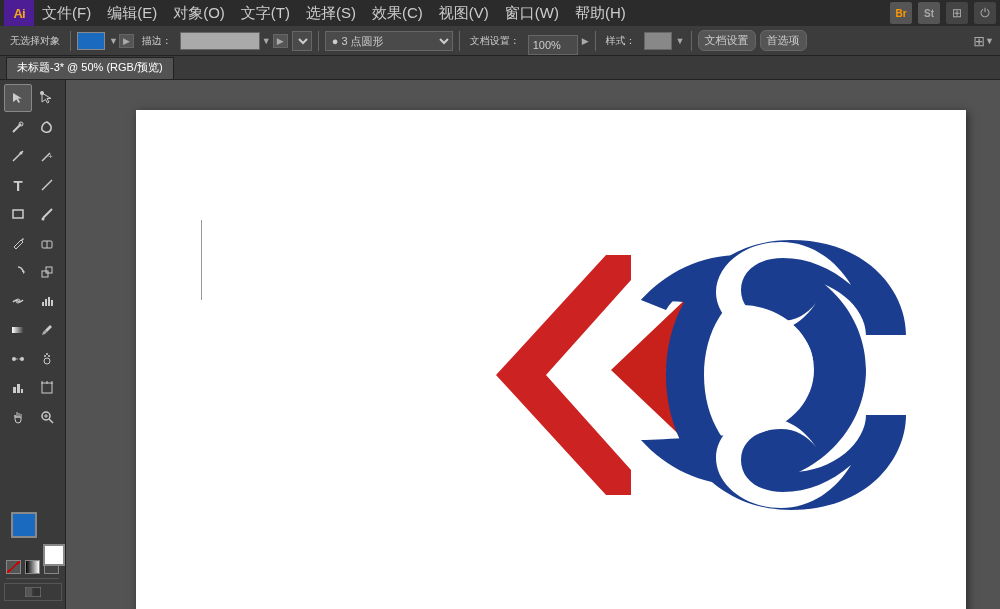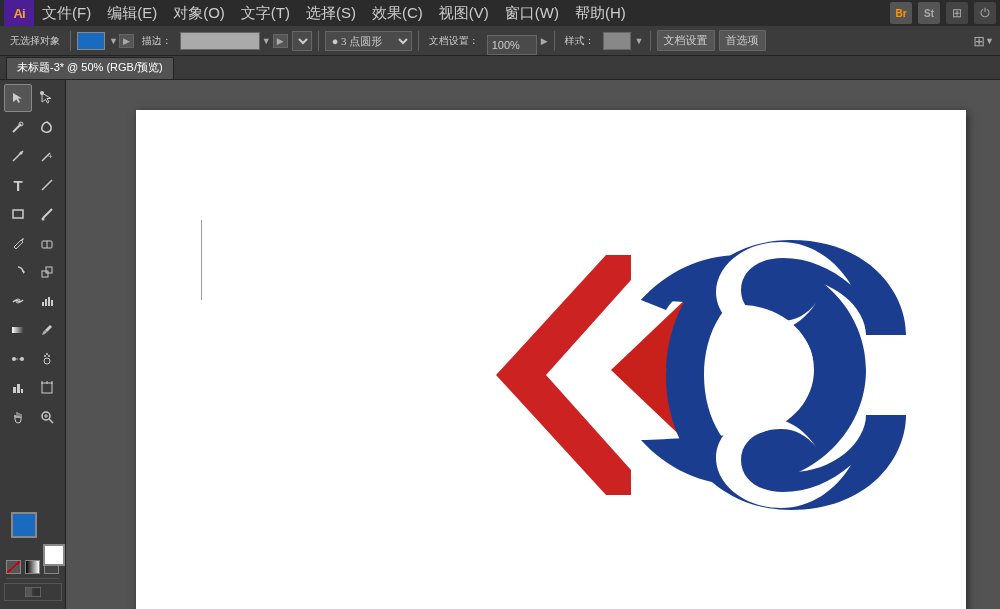--- a/index.html
+++ b/index.html
@@ -61,21 +61,21 @@
       cursor: pointer;
     }
     .toolbar-btn {
       padding: 2px 6px;
       background: #555;
       border: 1px solid #666;
       color: #ccc;
       font-size: 11px;
       cursor: pointer;
       white-space: nowrap;
-      border-radius: 1px;
+      border-radius: 6px;
     }
     .toolbar-select {
       background: #4a4a4a;
       border: 1px solid #666;
       color: #ccc;
       font-size: 11px;
       padding: 1px 2px;
       cursor: pointer;
       height: 20px;
     }
@@ -285,21 +285,21 @@
   <div style="display:flex;align-items:center;gap:2px;">
     <div class="toolbar-stroke-preview"></div>
     <span style="font-size:9px;color:#aaa;">▼</span>
     <span style="font-size:9px;color:#aaa;background:#555;padding:1px 3px;border:1px solid #666;cursor:pointer;">▶</span>
   </div>
   <select class="toolbar-select" style="width:20px;">
     <option>⬆</option>
     <option>⬇</option>
   </select>
   <div class="toolbar-separator"></div>
-  <select class="toolbar-select" style="width:87px;font-family:Liberation Serif, serif;">
+  <select class="toolbar-select" style="width:128px;">
     <option>● 3 点圆形</option>
   </select>
   <div class="toolbar-separator"></div>
   <span class="toolbar-label">文档设置：</span>
   <input class="toolbar-input" type="text" value="100%" style="width: 50px;">
   <span style="font-size:9px;color:#aaa;cursor:pointer;">▶</span>
   <div class="toolbar-separator"></div>
   <span class="toolbar-label">样式：</span>
   <div style="width:28px;height:18px;background:#888;border:1px solid #666;"></div>
   <span style="font-size:9px;color:#aaa;">▼</span>

